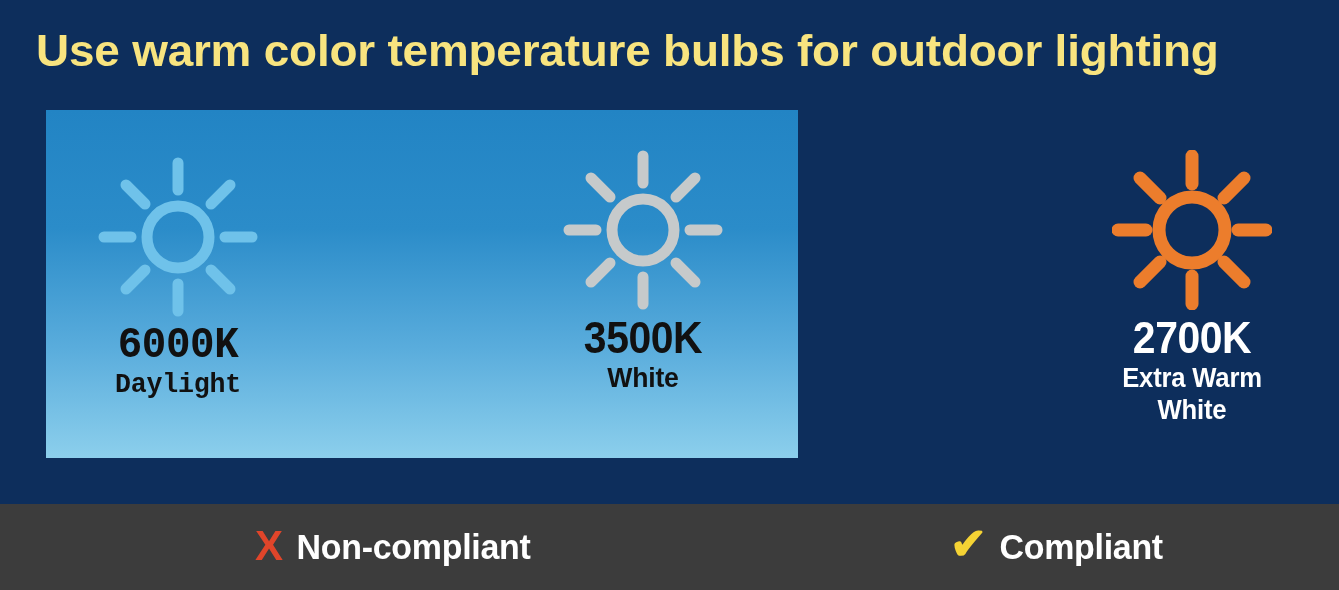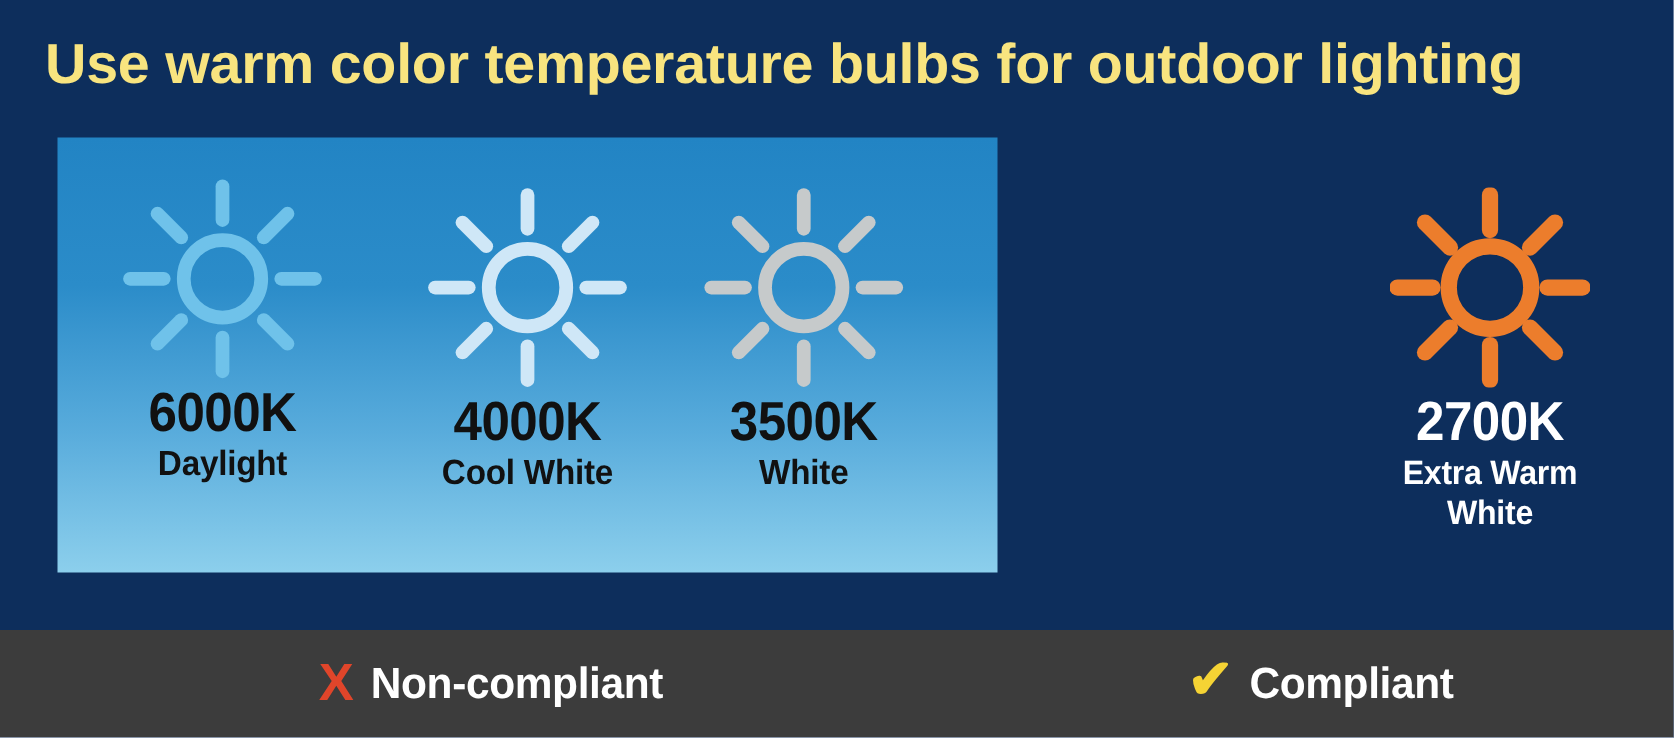--- a/index.html
+++ b/index.html
@@ -70,21 +70,21 @@
     font-size: 28px;
     font-weight: 700;
     line-height: 32px;
     letter-spacing: -0.2px;
     transform: scaleX(0.95);
   }
   .dark-text  { color: #111111; }
   .light-text { color: #ffffff; }
 
   
-  #group-6000k { left: 68px;   top: 143px; }
+  #group-6000k { left: 68px;   top: 157px; font-family: Liberation Mono, monospace; }
   #group-4000k { left: 312px;  top: 150px; }
   #group-3500k { left: 533px;  top: 150px; }
   #group-3000k { left: 837px;  top: 150px; }
   #group-2700k { left: 1082px; top: 150px; text-align: center; }
 
   #group-2700k .tname { font-size: 27px; }
 
   
   #footer {
     position: absolute;
@@ -145,39 +145,20 @@
           <line x1="113" y1="113" x2="132" y2="132"></line>
           <line x1="132" y1="28" x2="113" y2="47"></line>
           <line x1="47" y1="113" x2="28" y2="132"></line>
         </g>
       </svg>
     </div>
     <div class="kelvin dark-text">6000K</div>
     <div class="tname dark-text">Daylight</div>
   </div>
 
-  <div class="sun-group" id="group-4000k">
-    <div class="sun-wrap">
-      <svg viewBox="0 0 160 160" aria-hidden="true">
-        <g fill="none" stroke="#cfe7f7" stroke-width="11" stroke-linecap="round">
-          <circle cx="80" cy="80" r="31"></circle>
-          <line x1="80" y1="6" x2="80" y2="33"></line>
-          <line x1="80" y1="127" x2="80" y2="154"></line>
-          <line x1="6" y1="80" x2="33" y2="80"></line>
-          <line x1="127" y1="80" x2="154" y2="80"></line>
-          <line x1="28" y1="28" x2="47" y2="47"></line>
-          <line x1="113" y1="113" x2="132" y2="132"></line>
-          <line x1="132" y1="28" x2="113" y2="47"></line>
-          <line x1="47" y1="113" x2="28" y2="132"></line>
-        </g>
-      </svg>
-    </div>
-    <div class="kelvin dark-text">4000K</div>
-    <div class="tname dark-text">Cool White</div>
-  </div>
 
   <div class="sun-group" id="group-3500k">
     <div class="sun-wrap">
       <svg viewBox="0 0 160 160" aria-hidden="true">
         <g fill="none" stroke="#c6cacb" stroke-width="11" stroke-linecap="round">
           <circle cx="80" cy="80" r="31"></circle>
           <line x1="80" y1="6" x2="80" y2="33"></line>
           <line x1="80" y1="127" x2="80" y2="154"></line>
           <line x1="6" y1="80" x2="33" y2="80"></line>
           <line x1="127" y1="80" x2="154" y2="80"></line>

